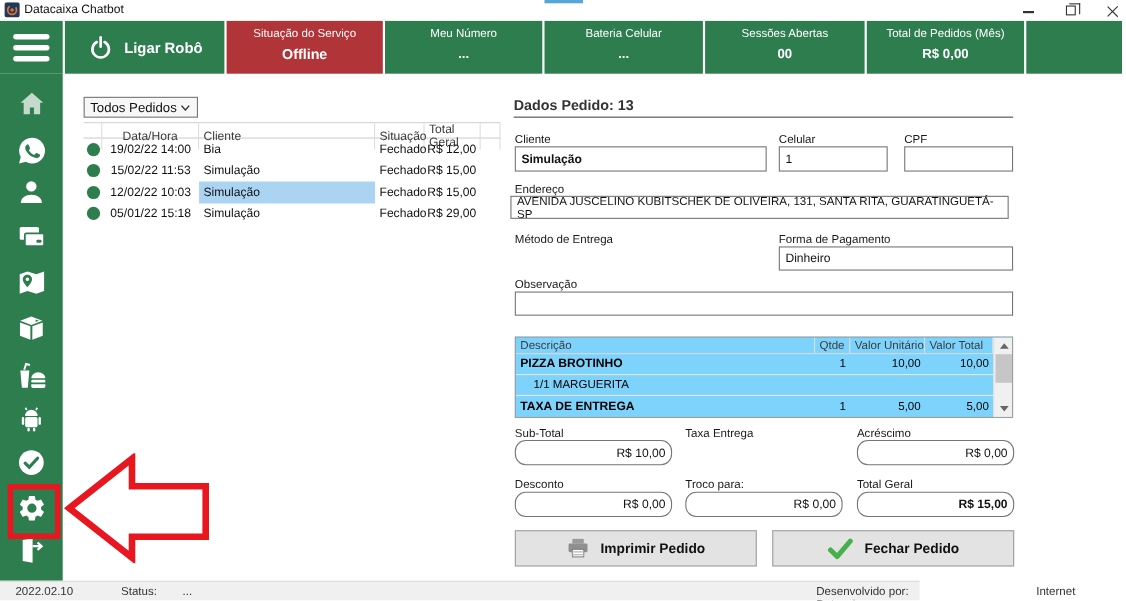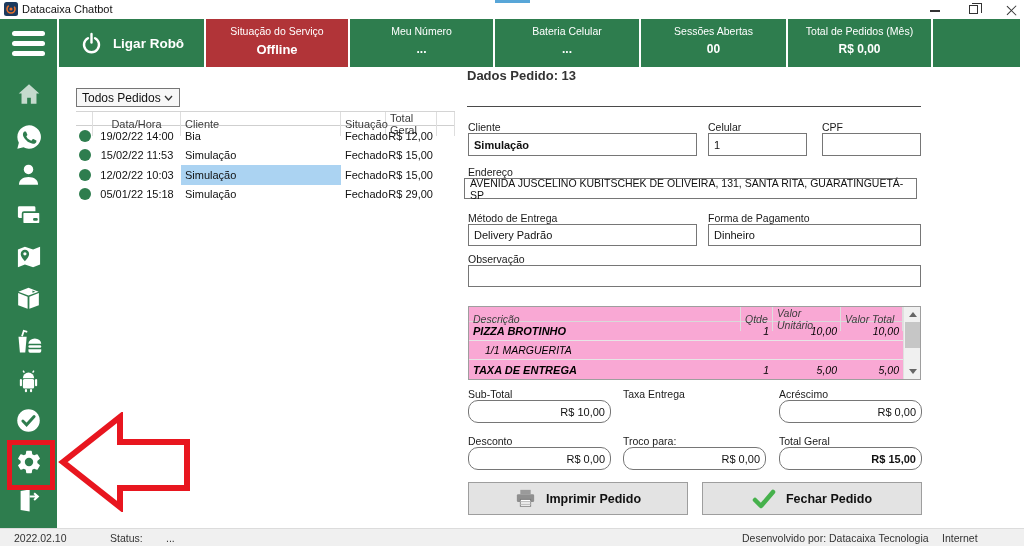--- a/index.html
+++ b/index.html
@@ -48,50 +48,50 @@
   .oc-cl,.oc-st,.oc-tg { padding-left:4px; }
   .orow .cell { height:100%; display:flex; align-items:center; }
   .cell.dt { justify-content:center; }
   .cell.cl { padding-left:4px; }
   .cell.st { padding-left:4px; }
   .cell.tg { justify-content:flex-end; padding-right:4px; }
   .dot { width:12px; height:12px; border-radius:50%; background:#2e7d4e; margin:0 auto; }
   .sel { background:#abd3f2; }
 
   
-  .dp-title { left:467px; top:68px; font-size:13px; font-weight:600; color:#333; }
+  .dp-title { left:467px; top:88px; font-size:13px; font-weight:600; color:#333; }
   .dp-rule { left:467px; top:106px; width:454px; height:1px; background:#4a4a4a; }
   .flabel { position:absolute; font-size:10.5px; color:#1a1a1a; }
   .fbox { position:absolute; border:1px solid #767676; background:#fff; font-size:11px; color:#111;
     display:flex; align-items:center; padding:0 5px; }
   .fbox.bold { font-weight:bold; }
   .fbox.money { justify-content:flex-end;border-radius:10px; }
 
-  .itable { left:468px; top:306px; width:453px; height:74px; border:1px solid #9e9e9e; font-size:10.5px; background:#f9a8d4;font-style:italic; }
+  .itable { left:468px; top:306px; width:453px; height:74px; border:1px solid #9e9e9e; font-size:10.5px; background:#7dd3fc; }
   .itable-inner { position:absolute; left:0; top:0; width:434px; height:72px; }
   .irow { display:grid; grid-template-columns:272px 32px 68px 62px; height:19px; align-items:center; }
   .ihead { height:15px; border-bottom:1px solid #d9d9d9; color:#3c3c3c; }
   .ihead > div { border-right:1px solid #dedede; height:100%; display:flex; align-items:center; padding-left:4px; }
   .irow .ic { height:100%; display:flex; align-items:center; }
   .ic.desc { padding-left:4px; }
   .ic.desc.indent { padding-left:16px; }
   .ic.num { justify-content:flex-end; padding-right:4px; }
   .ibold { font-weight:bold; font-size:11px; }
   .irow.line { border-bottom:1px solid #e6e6e6; }
   .scrollbar { position:absolute; right:0; top:0; width:17px; height:72px; background:#f0f0f0; border-left:1px solid #e0e0e0; }
   .sb-arrow-up,.sb-arrow-dn { position:absolute; left:4.5px; width:0; height:0; border-left:4px solid transparent; border-right:4px solid transparent; }
   .sb-arrow-up { top:5px; border-bottom:5px solid #666; }
   .sb-arrow-dn { bottom:5px; border-top:5px solid #666; }
   .sb-thumb { position:absolute; left:1px; top:15px; width:15px; height:26px; background:#c6c6c6; }
 
   .action-btn { position:absolute; top:482px; width:220px; height:33px; background:#e3e3e3; border:1px solid #9e9e9e;
     display:flex; align-items:center; justify-content:center; gap:10px; font-size:12.5px; font-weight:600; color:#111; cursor:pointer; }
 
   
-  .statusbar { left:0; top:528px; width:1024px; height:18px; background:#f0f0f0; border-top:1px solid #dcdcdc; }
+  .statusbar { left:0; top:528px; width:836px; height:18px; background:#f0f0f0; border-top:1px solid #dcdcdc; }
   .statusbar span { position:absolute; top:3px; font-size:10.5px; color:#333; }
 
   
   .red-box { left:7px; top:440px; width:48px; height:50px; border:5px solid #e8161f; z-index:30; }
   .red-arrow { left:58px; top:412px; z-index:30; }
 </style>
 </head>
 <body>
 
 <div id="app">
@@ -295,21 +295,20 @@
   <div class="fbox bold" style="left:468px;top:133px;width:229px;height:23px">Simulação</div>
   <span class="flabel" style="left:708px;top:121px">Celular</span>
   <div class="fbox" style="left:708px;top:133px;width:99px;height:23px">1</div>
   <span class="flabel" style="left:822px;top:121px">CPF</span>
   <div class="fbox" style="left:822px;top:133px;width:99px;height:23px"></div>
 
   <span class="flabel" style="left:468px;top:166px">Endereço</span>
   <div class="fbox" style="left:464px;top:178px;width:453px;height:21px;font-size:10.5px">AVENIDA JUSCELINO KUBITSCHEK DE OLIVEIRA, 131, SANTA RITA, GUARATINGUETÁ-SP</div>
 
   <span class="flabel" style="left:468px;top:212px">Método de Entrega</span>
-  <div class="fbox" style="left:468px;top:224px;width:229px;height:22px">Delivery Padrão</div>
   <span class="flabel" style="left:708px;top:212px">Forma de Pagamento</span>
   <div class="fbox" style="left:708px;top:224px;width:213px;height:22px">Dinheiro</div>
 
   <span class="flabel" style="left:468px;top:253px">Observação</span>
   <div class="fbox" style="left:468px;top:265px;width:453px;height:22px"></div>
 
   <div class="abs itable">
     <div class="itable-inner">
       <div class="irow ihead">
         <div>Descrição</div>

